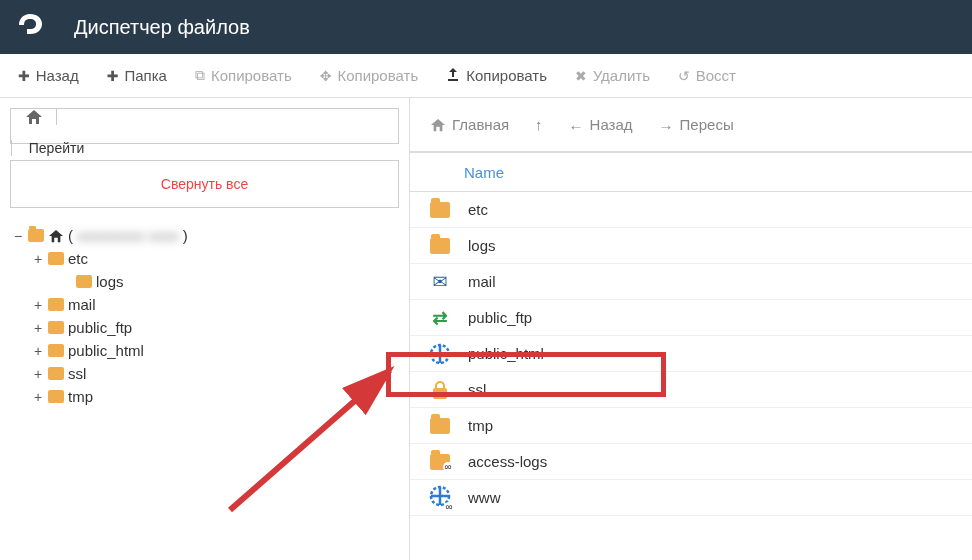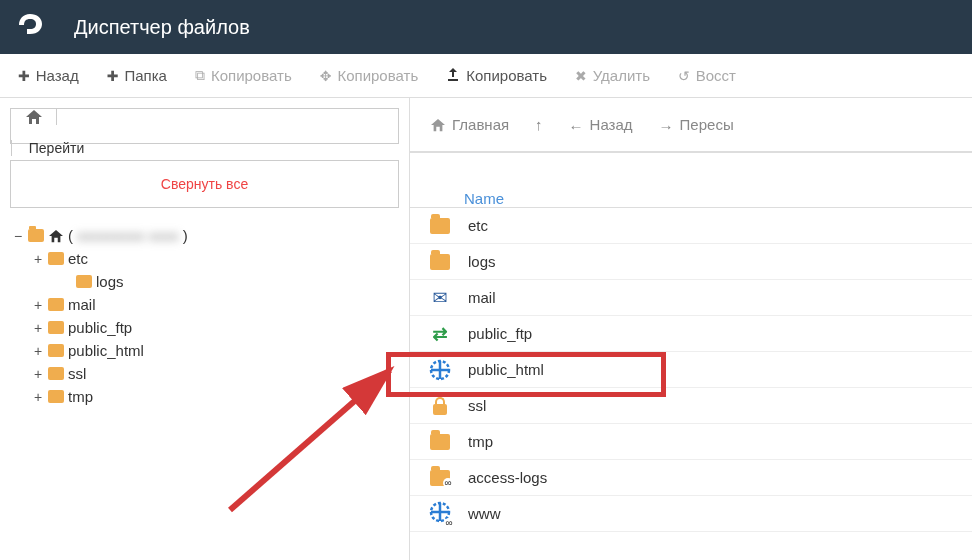--- a/index.html
+++ b/index.html
@@ -21,21 +21,21 @@
 .tree { margin-top: 16px; padding-left: 2px; }
 .tree-node { display: flex; align-items: center; gap: 4px; padding: 3px 0; font-size: 15px; color: #333; }
 .tree-expander { width: 12px; text-align: center; font-size: 14px; color: #555; }
 .tree-children { padding-left: 20px; }
 .folder-icon { width: 16px; height: 13px; background: #f0ad4e; border-radius: 2px; display: inline-block; }
 .folder-open-icon { width: 16px; height: 13px; background: #f0ad4e; border-radius: 2px; display: inline-block; position: relative; }
 .folder-open-icon::before { content: ""; position: absolute; top: -3px; left: 1px; width: 7px; height: 3px; background: #f0ad4e; border-radius: 1px 1px 0 0; }
 .main { flex: 1; }
 .main-toolbar { height: 54px; display: flex; align-items: center; border-bottom: 1px solid #ddd; padding: 0 10px; gap: 6px; }
 .nav-btn { display: flex; align-items: center; gap: 6px; padding: 6px 10px; color: #888; font-size: 15px; }
-.table-header { height: 56px; display: flex; align-items: flex-end; border-top: 1px solid #ddd; border-bottom: 1px solid #ddd; }
+.table-header { height: 40px; display: flex; align-items: center; border-top: 1px solid #ddd; border-bottom: 1px solid #ddd; }
 .th-spacer { width: 50px; }
 .th-name { color: #4a90d9; font-size: 15px; padding-left: 4px; }
 .file-row { height: 36px; display: flex; align-items: center; border-bottom: 1px solid #eee; padding-left: 18px; gap: 16px; }
 .file-row:first-child { border-top: none; }
 .file-icon { width: 24px; display: flex; align-items: center; justify-content: center; }
 .folder-big { width: 20px; height: 16px; background: #f0ad4e; border-radius: 2px; position: relative; }
 .folder-big::before { content: ""; position: absolute; top: -4px; left: 1px; width: 9px; height: 4px; background: #f0ad4e; border-radius: 2px 2px 0 0; }
 .mail-icon { color: #2b5b9b; font-size: 18px; }
 .ftp-icon { color: #2e9c4a; font-size: 18px; font-weight: bold; }
 .lock-icon { width: 14px; height: 18px; position: relative; }

